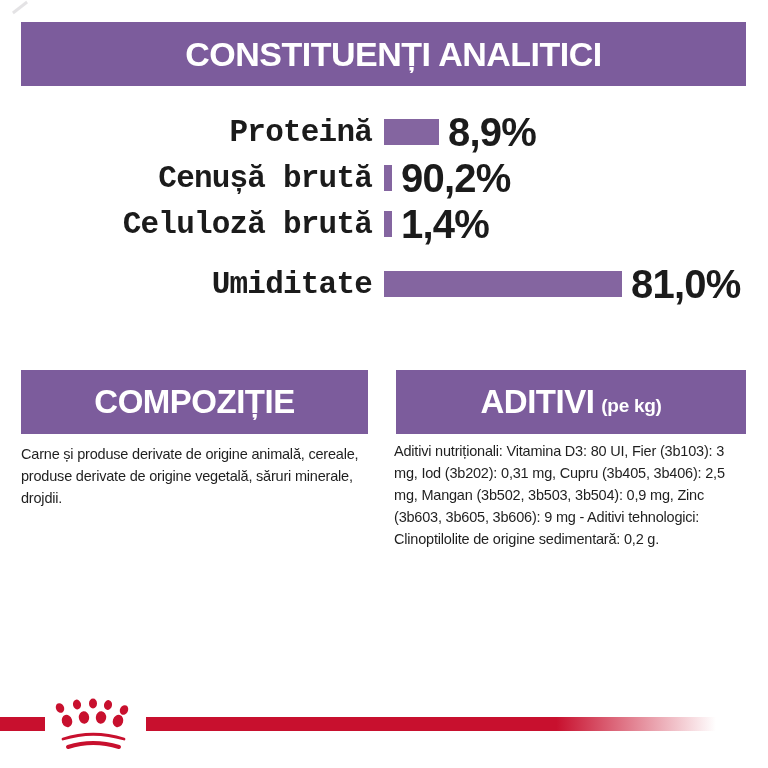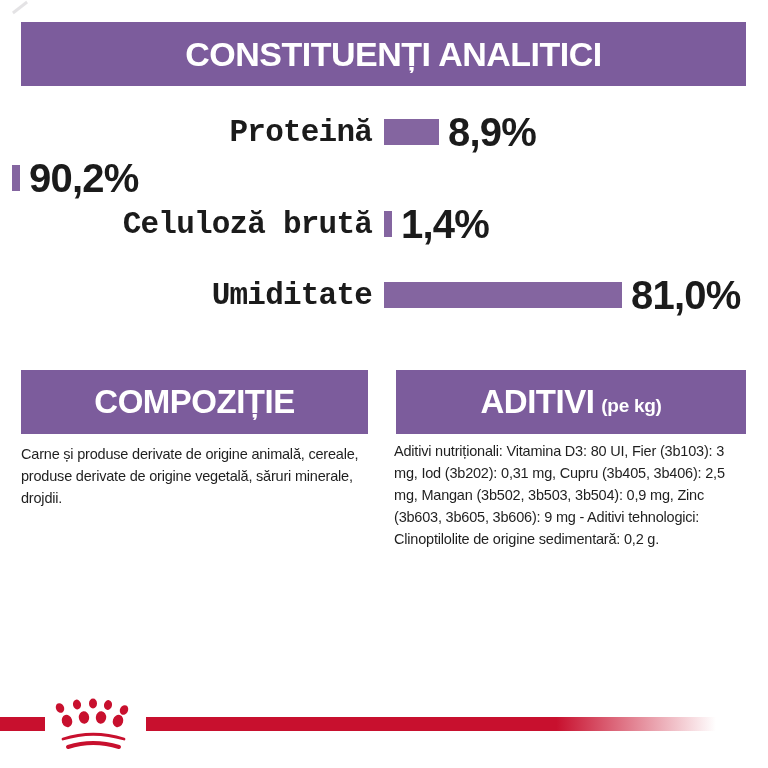--- a/index.html
+++ b/index.html
@@ -43,21 +43,21 @@
   .chart {
     position: absolute;
     left: 0; top: 109px;
     width: 768px;
   }
   .chart-row {
     display: flex;
     align-items: center;
     height: 46px;
   }
-  .chart-row.last-row { margin-top: 25px; }
+  .chart-row.last-row { margin-top: 14px; }
   .chart-label {
     width: 372px;
     text-align: right;
     font-weight: bold;
     font-size: 31px;
     letter-spacing: -0.8px;
     color: var(--text, #1b1b1b);
     white-space: nowrap;
     font-family: Liberation Mono, monospace;
   }
@@ -148,20 +148,21 @@
     <div class="chart-row">
       <div class="chart-label">Proteină</div>
       <div class="chart-bar-area">
         <div class="chart-bar" style="width: 55px; background: rgb(132, 101, 160);"></div>
         <div class="chart-value">8,9%</div>
       </div>
     </div>
 
 
     <div class="chart-row">
+      <div class="chart-label">Cenușă brută</div>
       <div class="chart-bar-area">
         <div class="chart-bar" style="width: 8px; background: rgb(132, 101, 160);"></div>
         <div class="chart-value">90,2%</div>
       </div>
     </div>
 
     <div class="chart-row">
       <div class="chart-label">Celuloză brută</div>
       <div class="chart-bar-area">
         <div class="chart-bar" style="width: 8px; background: rgb(132, 101, 160);"></div>

